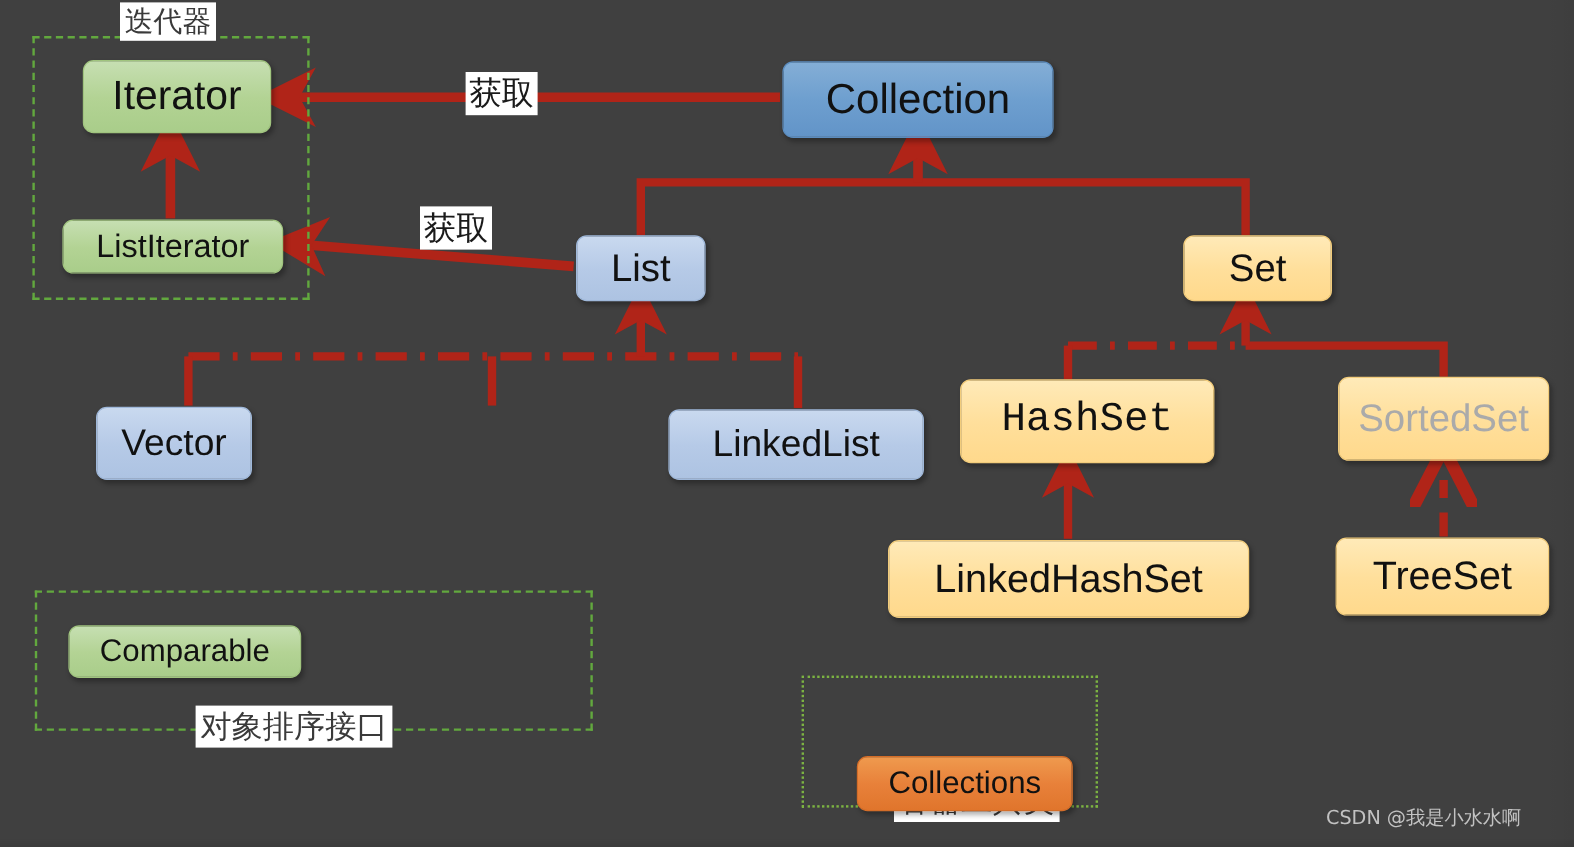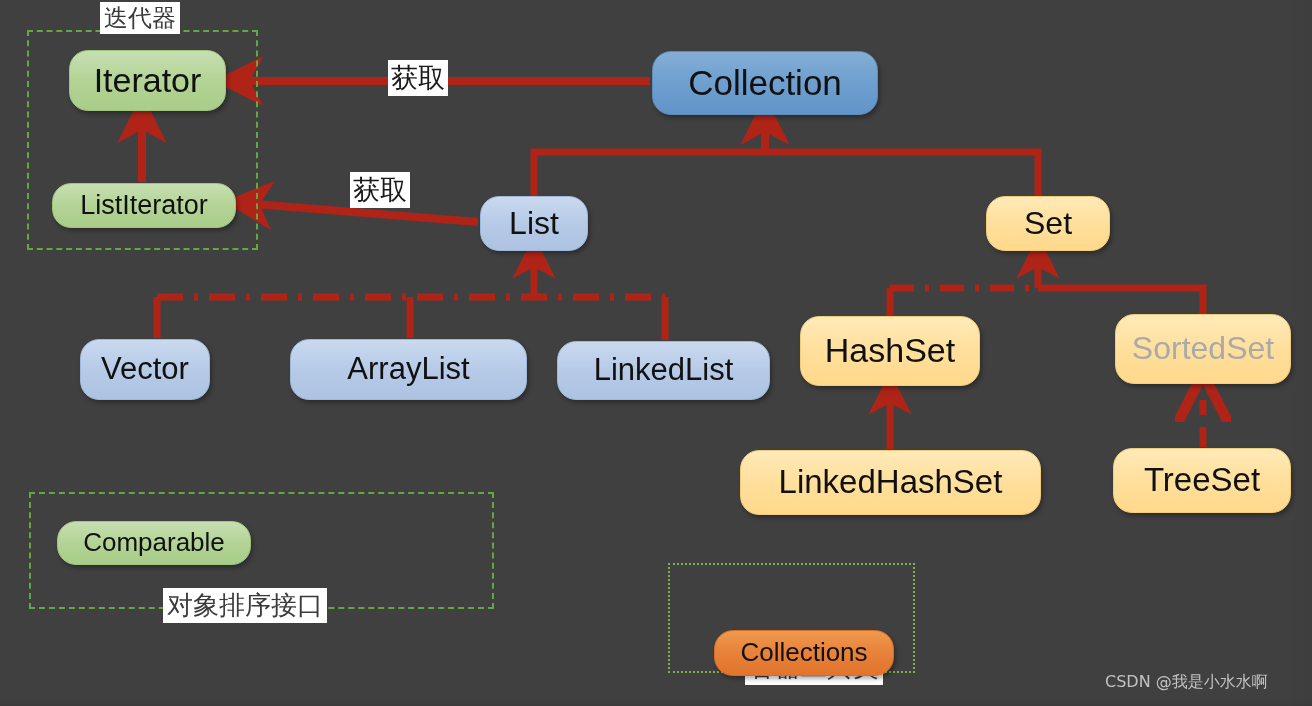--- a/index.html
+++ b/index.html
@@ -39,21 +39,21 @@
     width: 1312px; height: 706px;
   }
 
   
   .node {
     position: absolute;
     box-sizing: border-box;
     display: flex;
     align-items: center;
     justify-content: center;
-    border-radius: 19px;
+    border-radius: 9px;
     text-align: center;
     line-height: 1.05;
     color: #111111;
     white-space: nowrap;
     box-shadow: 2px 3px 4px rgba(0,0,0,0.30);
   }
   .node.green {
     background: linear-gradient(to bottom, #c6dfb2 0%, #b3d394 52%, #a9cd8a 100%);
     border: 1px solid #a0c47e;
   }
@@ -173,25 +173,24 @@
   <div class="node green" style="left:52px; top:183px; width:184px; height:45px; font-size:27px;">ListIterator</div>
 
   <div class="node blue-dark" style="left:652px; top:51px; width:226px; height:64px; font-size:35px;">Collection</div>
 
   <div class="node blue-light" style="left:480px; top:196px; width:108px; height:55px; font-size:32px;">List</div>
 
   <div class="node amber" style="left:986px; top:196px; width:124px; height:55px; font-size:32px;">Set</div>
 
   <div class="node blue-light" style="left:80px; top:339px; width:130px; height:61px; font-size:31px;">Vector</div>
 
-  <div class="node blue-light" style="left:290px; top:339px; width:237px; height:61px; font-size:31px;">ArrayList</div>
 
   <div class="node blue-light" style="left:557px; top:341px; width:213px; height:59px; font-size:31px;">LinkedList</div>
 
-  <div class="node amber" style="left:800px; top:316px; width:180px; height:70px; font-size:34px;">HashSet</div>
+  <div class="node amber" style="left:800px; top:316px; width:212px; height:70px; font-size:34px;font-family:Liberation Mono, monospace;">HashSet</div>
 
   <div class="node amber muted-label" style="left:1115px; top:314px; width:176px; height:70px; font-size:32px;">SortedSet</div>
 
   <div class="node amber" style="left:740px; top:450px; width:301px; height:65px; font-size:33px;">LinkedHashSet</div>
 
   <div class="node amber" style="left:1113px; top:448px; width:178px; height:65px; font-size:33px;">TreeSet</div>
 
   <div class="node green" style="left:57px; top:521px; width:194px; height:44px; font-size:26px;">Comparable</div>
 
 

